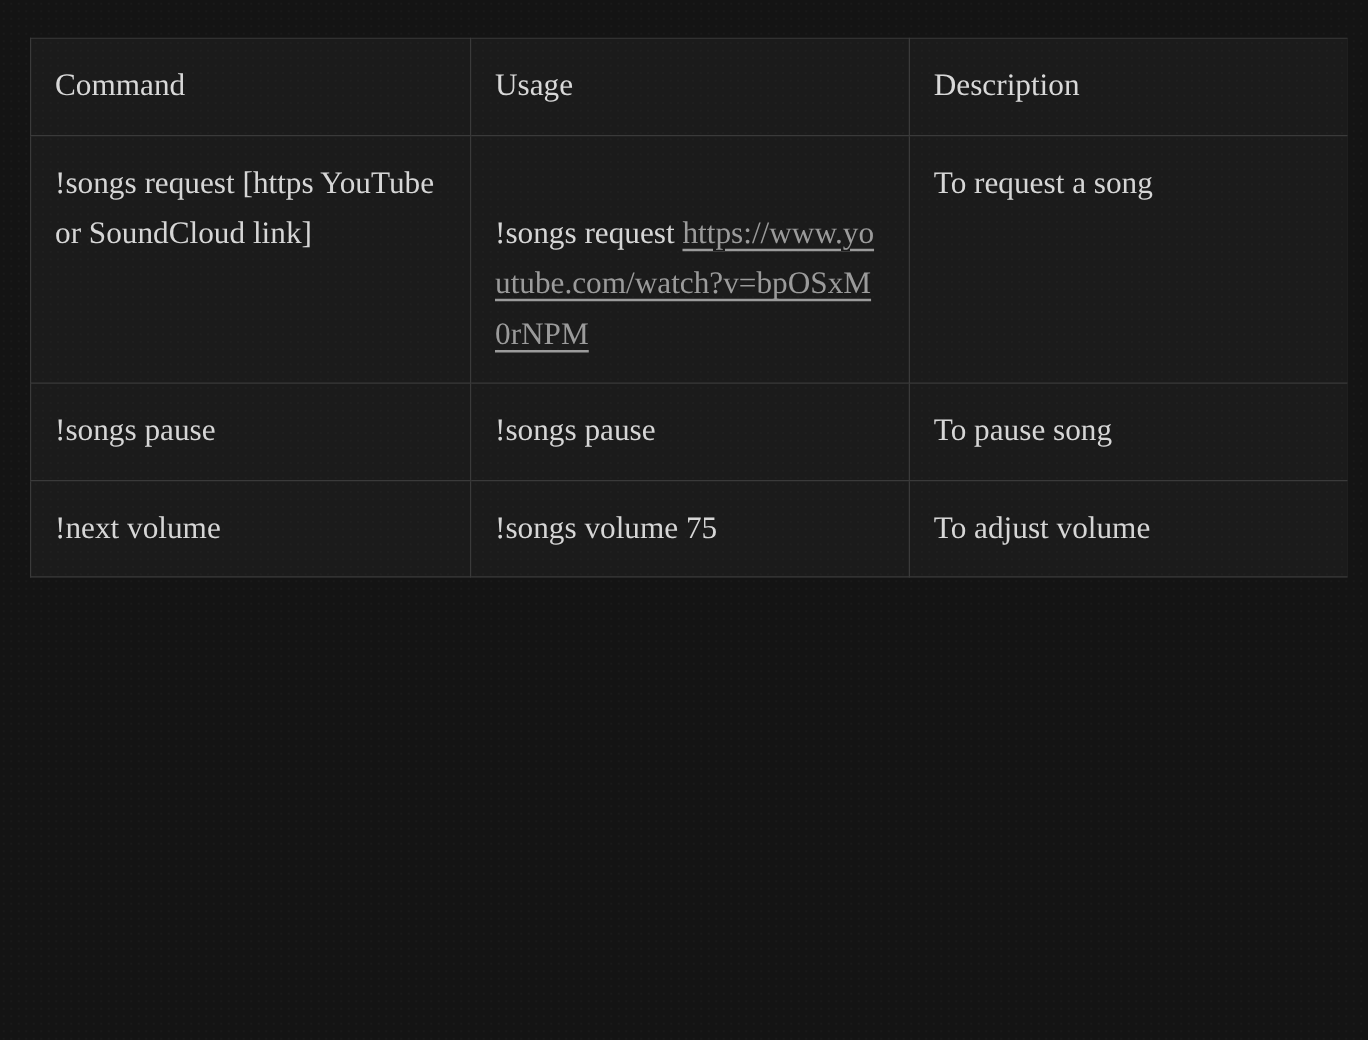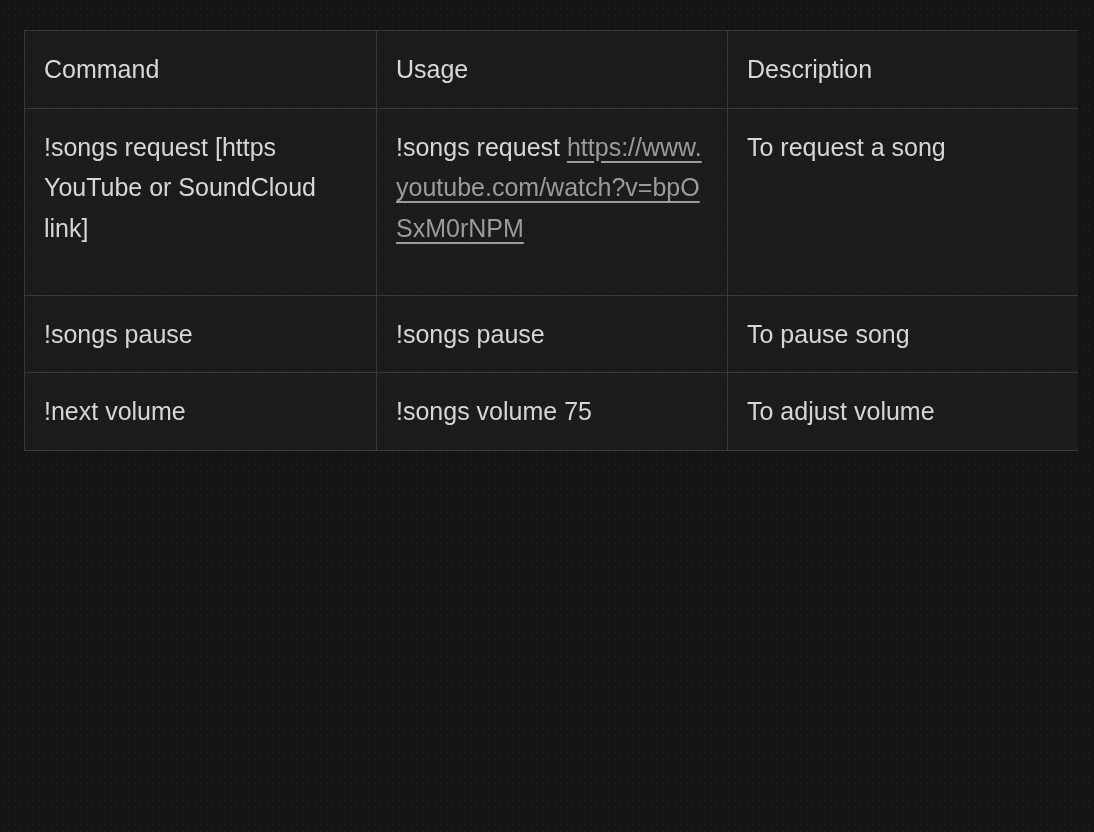--- a/index.html
+++ b/index.html
@@ -18,20 +18,21 @@
     position: relative;
   }
 
   .table-wrap {
     position: absolute;
     left: 24px;
     top: 30px;
     width: 1054px;
     height: 782px;
     overflow: hidden;
+    font-family: Liberation Serif, serif;
   }
 
   table.cmd-table {
     border-collapse: collapse;
     table-layout: fixed;
     width: 1054px;
     border: 1px solid #3a3a3a;
   }
 
   table.cmd-table col.col-command { width: 352px; }
@@ -77,20 +78,21 @@
     text-decoration: underline;
     text-underline-offset: 5px;
     text-decoration-thickness: 1.5px;
     word-break: break-all;
     overflow-wrap: anywhere;
     cursor: pointer;
   }
 
   .usage-line {
     display: block;
+    margin-top: 40px;
   }
 </style>
 </head>
 <body>
 
 <div class="table-wrap">
   <table class="cmd-table">
     <colgroup>
       <col class="col-command">
       <col class="col-usage">

